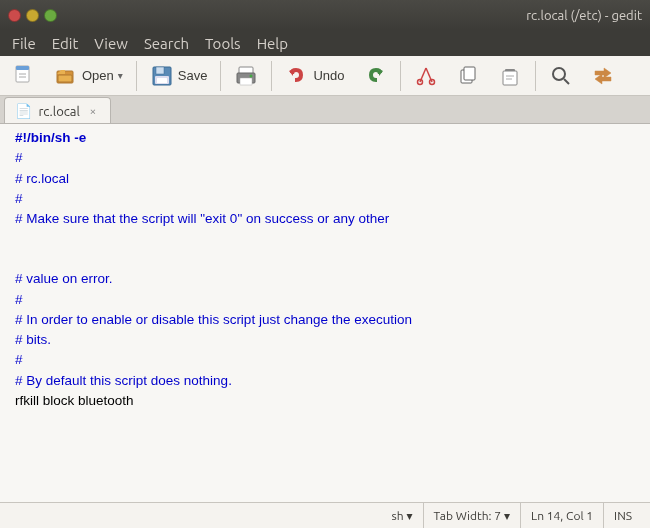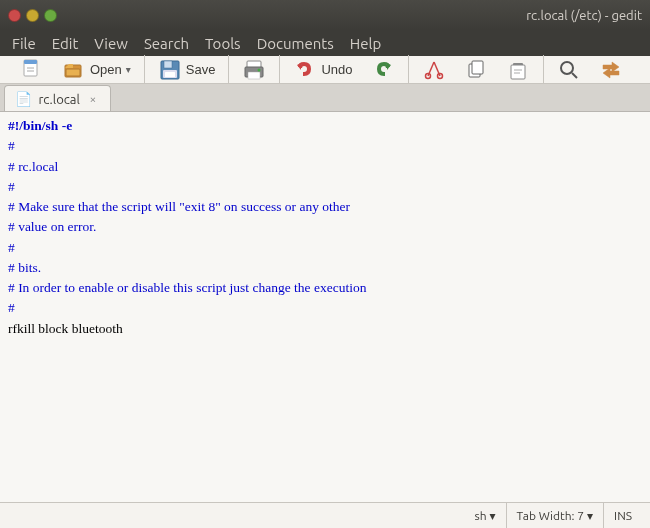--- a/index.html
+++ b/index.html
@@ -58,22 +58,22 @@
       cursor: pointer;
       border-radius: 3px;
     }
 
     
     .toolbar {
       background: #f5f3ef;
       border-bottom: 1px solid #c8c5bf;
       display: flex;
       align-items: center;
-      height: 28px;
-      padding: 0 12px;
+      height: 40px;
+      padding: 0 4px;
       gap: 2px;
     }
     .toolbar-btn {
       display: flex;
       align-items: center;
       gap: 4px;
       padding: 4px 8px;
       border-radius: 4px;
       cursor: pointer;
       font-size: 13px;
@@ -134,22 +134,22 @@
       align-items: center;
       justify-content: center;
       border-radius: 3px;
     }
 
     
     .editor {
       flex: 1;
       background: #f8f7f4;
       overflow: auto;
-      padding: 4px 8px;
-      font-family: Liberation Serif, serif;
+      padding: 4px 15px;
+      font-family: Liberation Sans, sans-serif;
       font-size: 13.5px;
       line-height: 1.5;
     }
     .editor-line {
       white-space: pre;
       display: block;
     }
     @keyframes blink { 50% { border-color: transparent; } }
 
     
@@ -187,21 +187,20 @@
   </div>
   <div class="titlebar-title">rc.local (/etc) - gedit</div>
 </div>
 
 <div class="menubar">
   <div class="menubar-item">File</div>
   <div class="menubar-item">Edit</div>
   <div class="menubar-item">View</div>
   <div class="menubar-item">Search</div>
   <div class="menubar-item">Tools</div>
-  <div class="menubar-item">Documents</div>
   <div class="menubar-item">Help</div>
 </div>
 
 <div class="toolbar">
   <button class="toolbar-btn">
     <div class="toolbar-icon">
       <svg width="22" height="22" viewBox="0 0 22 22">
         <rect x="3" y="1" width="13" height="16" rx="1" fill="white" stroke="#aaa" stroke-width="1"></rect>
         <rect x="3" y="1" width="13" height="4" rx="1" fill="#6a9fd8"></rect>
         <line x1="6" y1="9" x2="13" y2="9" stroke="#aaa" stroke-width="1"></line>
@@ -330,36 +329,40 @@
     <span>rc.local</span>
     <span class="tab-close">×</span>
   </div>
 </div>
 
 <div class="editor" id="editor-area">
 <span class="editor-line" style="color: rgb(0, 0, 204); font-weight: bold;">#!/bin/sh -e</span>
     <span class="editor-line" style="color: rgb(0, 0, 204);">#</span>
     <span class="editor-line" style="color: rgb(0, 0, 204);"># rc.local</span>
     <span class="editor-line" style="color: rgb(0, 0, 204);">#</span>
-    <span class="editor-line" style="color: rgb(0, 0, 204);"># Make sure that the script will "exit 8" on success or any other</span>
-    <span class="editor-line" style="color: rgb(0, 0, 204);"># value on error.</span>
+    <span class="editor-line" style="color: rgb(0, 0, 204);"># Make sure that the script will "exit 0" on success or any other</span>
+    <span class="editor-line" style="color: rgb(0, 0, 204); margin-top: 40px;"># value on error.</span>
     <span class="editor-line" style="color: rgb(0, 0, 204);">#</span>
+    <span class="editor-line" style="color: rgb(0, 0, 204);"># In order to enable or disable this script just change the execution</span>
     <span class="editor-line" style="color: rgb(0, 0, 204);"># bits.</span>
-    <span class="editor-line" style="color: rgb(0, 0, 204);"># In order to enable or disable this script just change the execution</span>
     <span class="editor-line" style="color: rgb(0, 0, 204);">#</span>
+    <span class="editor-line" style="color: rgb(0, 0, 204);"># By default this script does nothing.</span>
     <span class="editor-line" style="color: rgb(0, 0, 0);"></span>
     <span class="editor-line" style="color: rgb(0, 0, 0);">rfkill block bluetooth</span>
   </div>
 
 <div class="statusbar">
   <div class="status-spacer"></div>
   <div class="status-item">
     <span>sh</span>
     <span>▾</span>
   </div>
   <div class="status-item">
     <span>Tab Width: 7</span>
     <span>▾</span>
   </div>
   <div class="status-item">
+    <span>Ln 14, Col 1</span>
+  </div>
+  <div class="status-item">
     <span>INS</span>
   </div>
 </div>
 
 </body></html>

